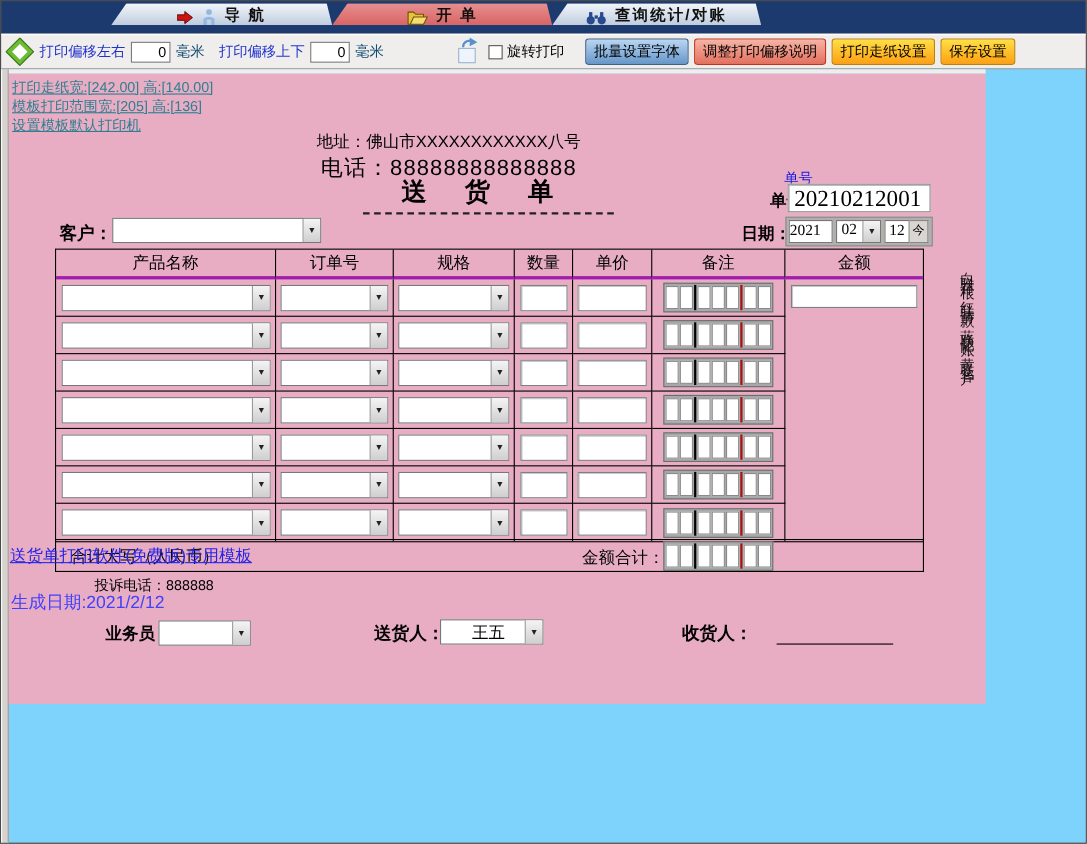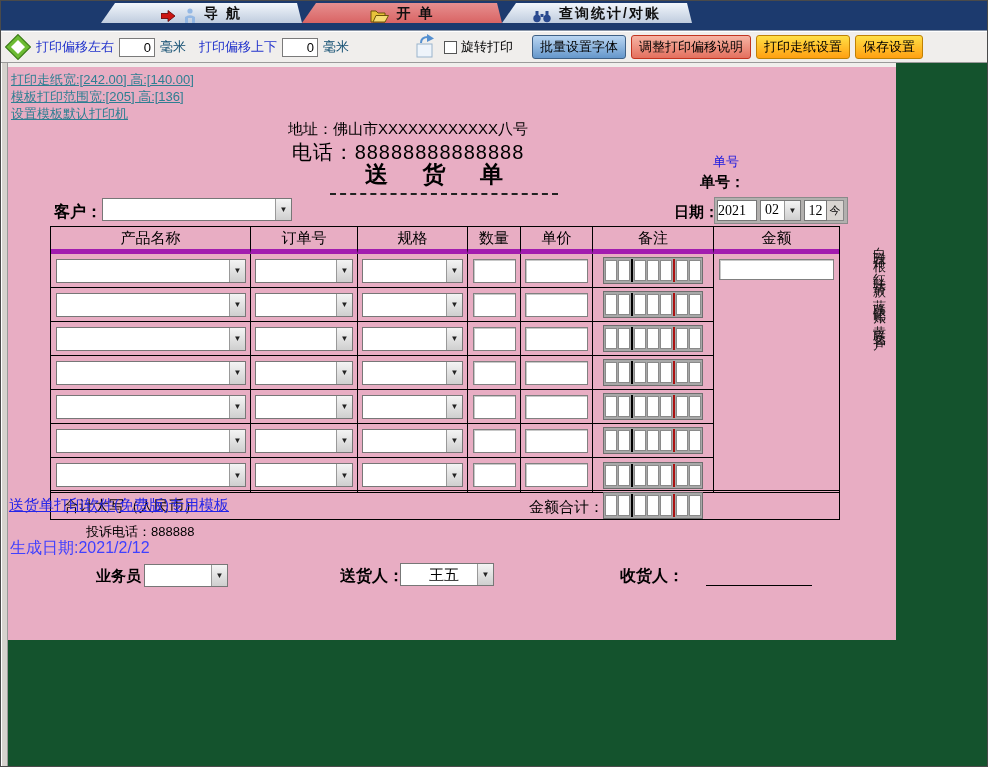--- a/index.html
+++ b/index.html
@@ -25,21 +25,21 @@
   .tb-input { width:36px; height:19px; background:#fff; border:1px solid #7a7a7a; text-align:right; font-size:13px; padding-right:3px; font-family:"Liberation Sans",sans-serif; }
   .tb-unit { color:#0c4a6e; margin-right:8px; }
   .rotate-group { display:flex; align-items:center; gap:4px; margin-left:52px; }
   .checkbox { width:13px; height:13px; background:#fff; border:1px solid #555; display:inline-block; }
   .btn { height:24px; border-radius:3px; font-size:13px; color:#000; padding:0 7px; border:1px solid #888; font-family:"Liberation Sans",sans-serif; }
   .btn-blue   { background:linear-gradient(#bad6f2,#6597cb); border-color:#3f6186; margin-left:14px; }
   .btn-red    { background:linear-gradient(#f6b4a4,#e4705e); border-color:#c23420; }
   .btn-orange { background:linear-gradient(#ffdf45,#ffa012); border-color:#bf8104; }
 
   
-  .main { position:absolute; left:0; top:62px; width:988px; height:705px; background:#14532d; }
+  .main { position:absolute; left:0; top:62px; width:988px; height:705px; background:#7dd3fc; }
   .left-edge { position:absolute; left:0; top:0; width:7px; height:705px; background:#d6d3ce;
                border-right:1px solid #9a9a9a; box-shadow:inset 1px 0 0 #fff; }
   .top-strip { position:absolute; left:7px; top:0; width:888px; height:4px; background:#f0eeec; }
   .pink { position:absolute; left:7px; top:4px; width:888px; height:573px; background:#e8adc3; }
 
   a.teal { color:#2e7f92; text-decoration:underline; font-size:13px; display:block; line-height:17px; cursor:pointer; }
   .links-block { position:absolute; left:3px; top:4px; }
 
   .company  { position:absolute; left:140px; top:12px; width:520px; text-align:center; font-size:27px; font-weight:600; letter-spacing:2px; color:#000; font-family:"Liberation Serif",serif; }
   .addr     { position:absolute; left:140px; top:53px; width:520px; text-align:center; font-size:15px; color:#000; }
@@ -61,21 +61,21 @@
   .day-group { display:flex; height:21px; }
   .day-val { width:23px; background:#fff; border:1px solid #777; text-align:center; font-size:14px; font-family:"Liberation Serif",serif; line-height:19px; }
   .today-btn { width:17px; background:#d9d5d1; border:1px solid #888; border-left:none; font-size:11px; line-height:19px; text-align:center; }
 
   .cust-combo { position:absolute; left:94px; top:131px; width:190px; }
 
   
   .sheet-table { position:absolute; left:42px; top:159px; width:790px; border:1px solid #000;
                  display:grid; grid-template-columns:200px 107px 110px 53px 72px 121px 125px;
                  grid-template-rows:27px repeat(7,34px); background:#e8adc3; }
-  .th { border-right:1px solid #000; border-bottom:5px solid #a21caf; font-size:15px; color:#000;
+  .th { border-right:1px solid #000; border-bottom:3px solid #a21caf; font-size:15px; color:#000;
         display:flex; align-items:center; justify-content:center; }
   .th:nth-child(7) { border-right:none; }
   .cell { border-right:1px solid #000; border-bottom:1px solid #000; display:flex; align-items:center; }
   .cell.noB { border-bottom:none; }
   .cell.rem { border-right:none; border-bottom:none; align-items:flex-start; justify-content:center; padding-top:5px; }
   .tin { background:#fff; border:1px solid #808080; box-shadow:inset 1px 1px 0 #c8c8c8; height:24px; }
 
   .amtgrid { display:flex; align-items:center; gap:1px; background:#a8a8a8; border:1px solid #6e6e6e; padding:1px; height:27px; }
   .amtgrid .d { width:12px; height:21px; background:#fff; border:1px solid #8a8a8a; }
   .amtgrid .sepB { width:2px; height:23px; background:#000; }
@@ -172,20 +172,21 @@
         <a class="teal">设置模板默认打印机</a>
       </div>
 
       <div class="addr">地址：佛山市XXXXXXXXXXXX八号</div>
       <div class="phone">电话：88888888888888</div>
       <div class="doctitle">送 货 单</div>
       <div class="dashline"></div>
 
       <div class="no-hint">单号</div>
       <div class="lbl" style="left:692px; top:106px;">单号：</div>
+      <input class="no-input" value="20210212001" style="">
 
       <div class="lbl" style="left:666px; top:136px;">日期：</div>
       <div class="date-panel">
         <div class="year-box">2021</div>
         <div class="combo" style="width:41px; height:21px;">
           <span class="combo-val" style="padding-top:1px;">02</span>
           <span class="combo-btn">▼</span>
         </div>
         <div class="day-group">
           <span class="day-val">12</span>

